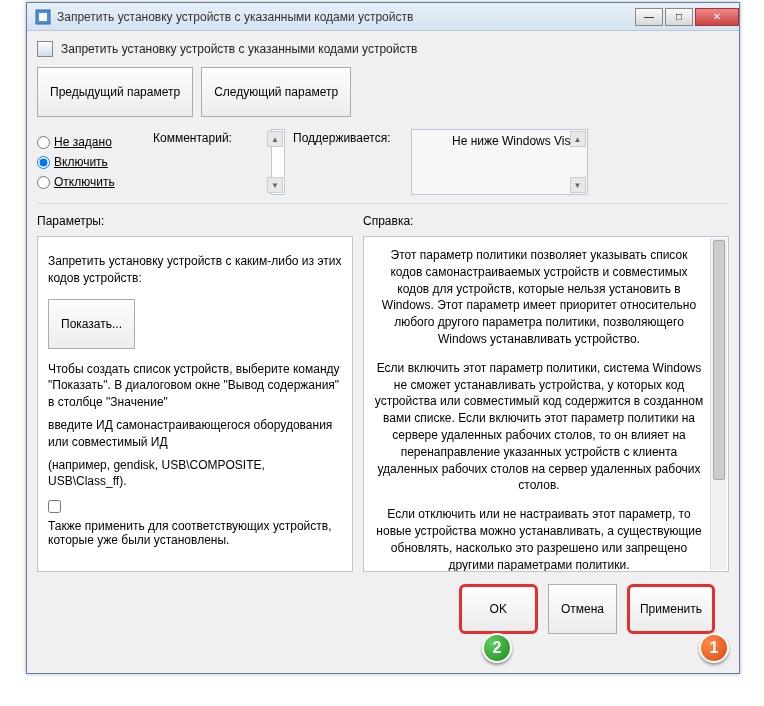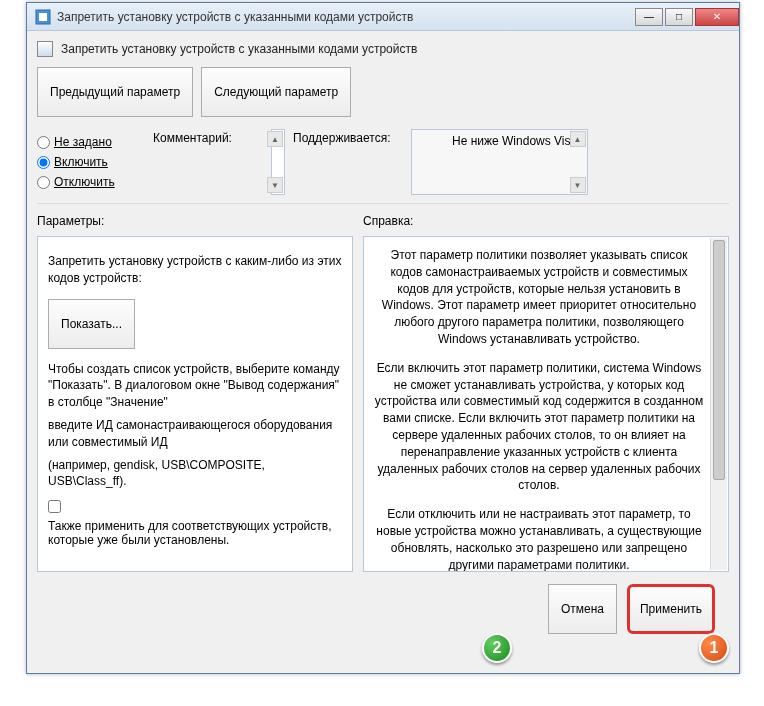--- a/index.html
+++ b/index.html
@@ -138,20 +138,21 @@
         <p>Этот параметр политики позволяет указывать список кодов самонастраиваемых устройств и совместимых кодов для устройств, которые нельзя установить в Windows. Этот параметр имеет приоритет относительно любого другого параметра политики, позволяющего Windows устанавливать устройство.</p>
         <p>Если включить этот параметр политики, система Windows не сможет устанавливать устройства, у которых код устройства или совместимый код содержится в созданном вами списке. Если включить этот параметр политики на сервере удаленных рабочих столов, то он влияет на перенаправление указанных устройств с клиента удаленных рабочих столов на сервер удаленных рабочих столов.</p>
         <p>Если отключить или не настраивать этот параметр, то новые устройства можно устанавливать, а существующие обновлять, насколько это разрешено или запрещено другими параметрами политики.</p>
         <div class="sb-track">
             <div class="sb-thumb"></div>
           </div>
       </div>
     </div>
 
     <div class="footer">
+      <button class="btn ok hl">OK</button>
       <button class="btn">Отмена</button>
       <button class="btn apply hl">Применить</button>
     </div>
   </div>
 
   <div class="marker m1">1</div>
   <div class="marker m2">2</div>
 </div>
 
 </body></html>

